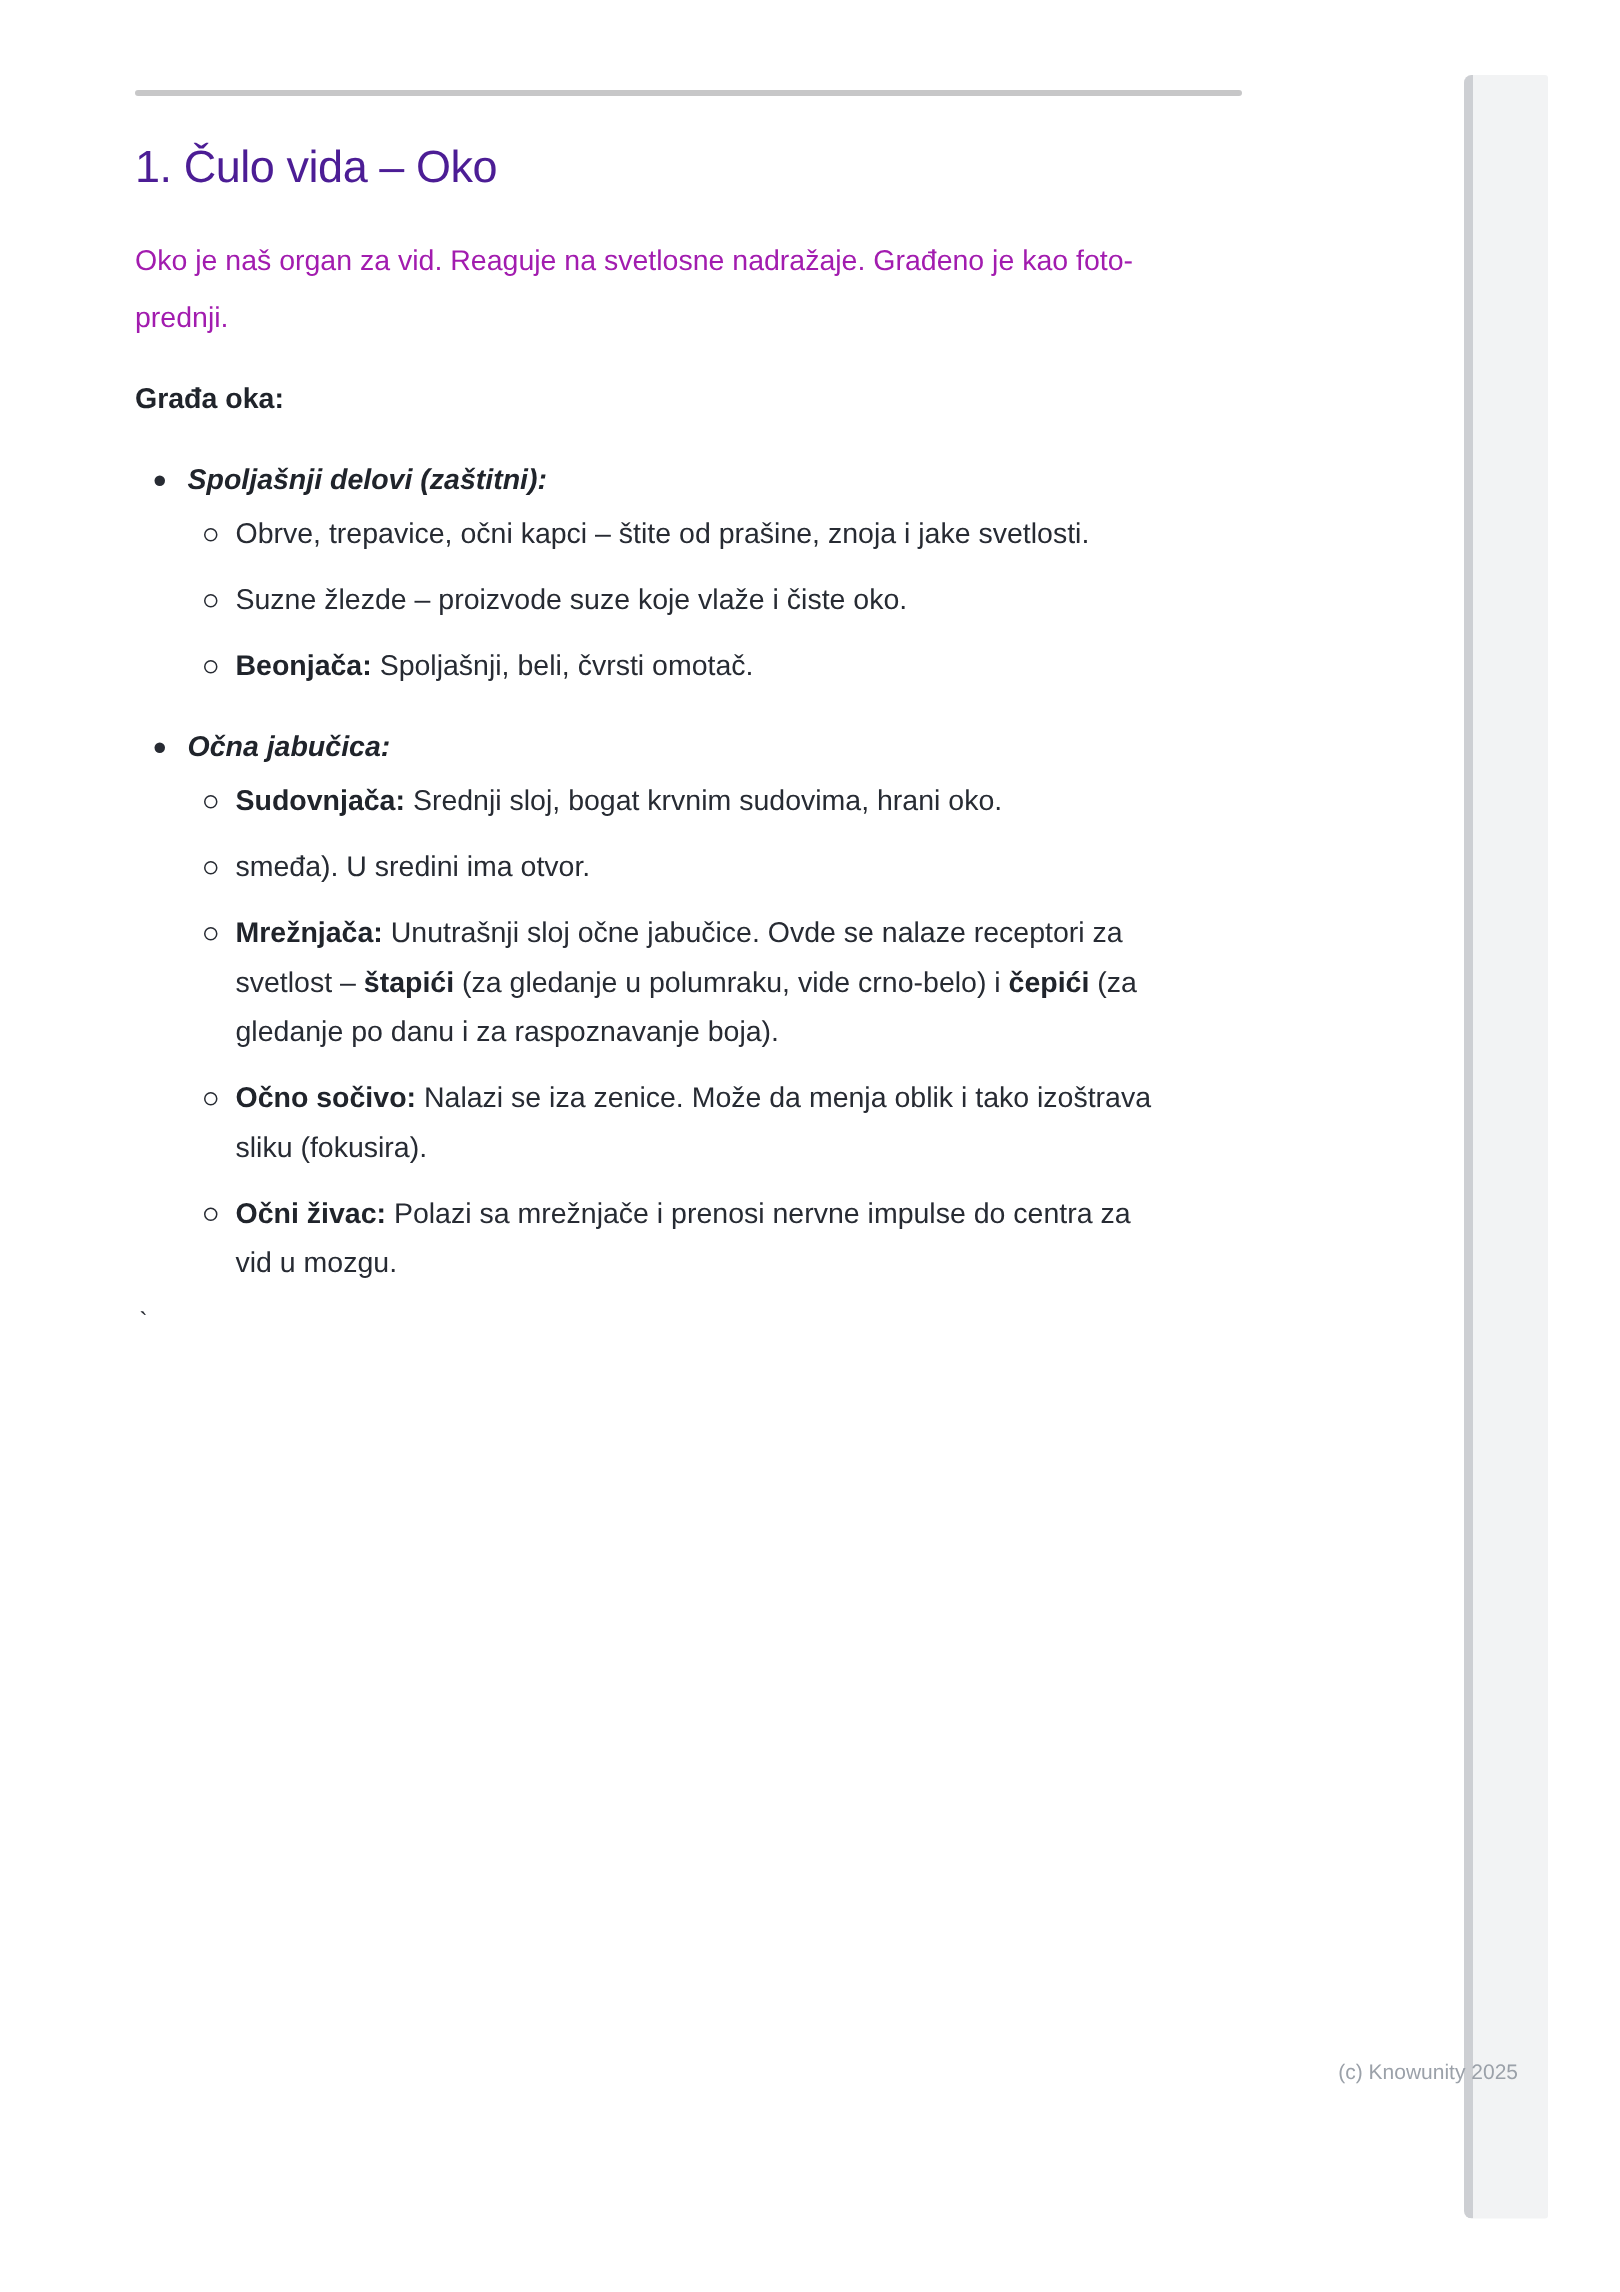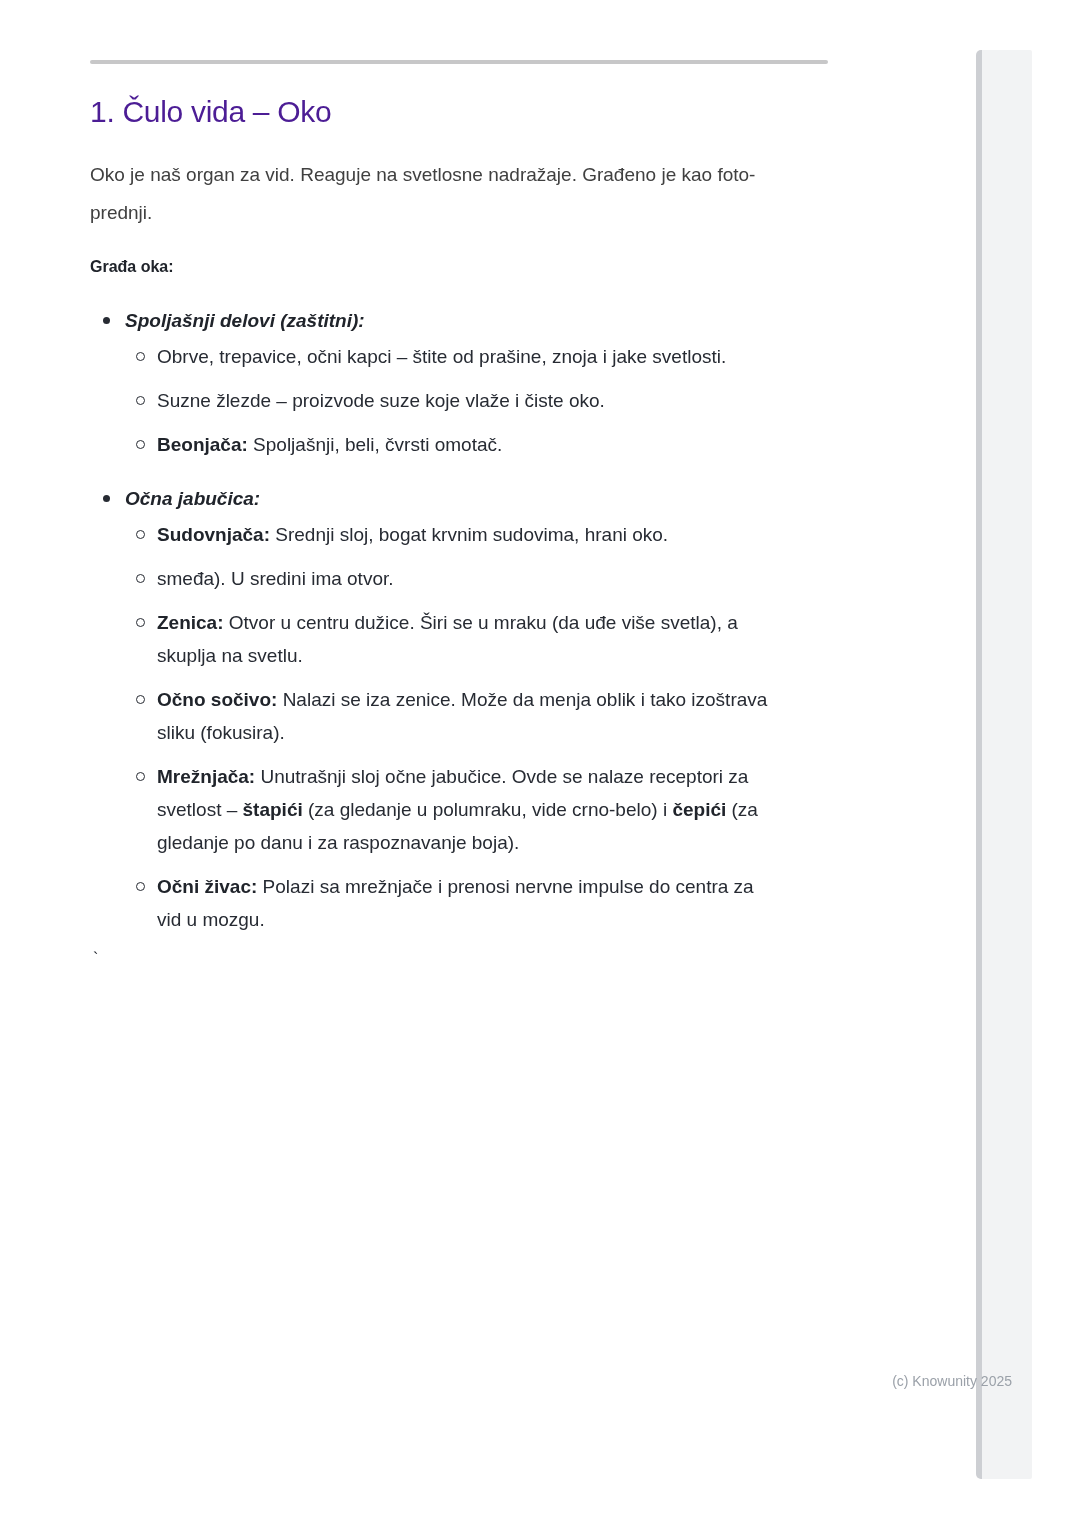--- a/index.html
+++ b/index.html
@@ -32,25 +32,25 @@
     font-size: 30px;
     line-height: 36px;
     font-weight: normal;
     color: #4c1d95;
     letter-spacing: -0.3px;
   }
   .intro {
     margin-top: 26px;
     font-size: 19px;
     line-height: 38px;
-    color: #404040;
+    color: #a21caf;
   }
   .subhead {
     margin-top: 18px;
-    font-size: 16px;
+    font-size: 19px;
     line-height: 33px;
     font-weight: bold;
     color: #20242b;
   }
   .list {
     margin-top: 0;
   }
   .row {
     position: relative;
     font-size: 19px;
@@ -163,37 +163,30 @@
       </div>
       <div class="row l2">
         <span class="marker"></span>
         <div>
           <div><span>smeđa). U sredini ima otvor.</span></div>
         </div>
       </div>
       <div class="row l2">
         <span class="marker"></span>
         <div>
-          <div><span class="b">Zenica:</span><span> Otvor u centru dužice. Širi se u mraku (da uđe više svetla), a</span></div>
-          <div><span>skuplja na svetlu.</span></div>
+          <div><span class="b">Mrežnjača:</span><span> Unutrašnji sloj očne jabučice. Ovde se nalaze receptori za</span></div>
+          <div><span>svetlost – </span><span class="b">štapići</span><span> (za gledanje u polumraku, vide crno-belo) i </span><span class="b">čepići</span><span> (za</span></div>
+          <div><span>gledanje po danu i za raspoznavanje boja).</span></div>
         </div>
       </div>
       <div class="row l2">
         <span class="marker"></span>
         <div>
           <div><span class="b">Očno sočivo:</span><span> Nalazi se iza zenice. Može da menja oblik i tako izoštrava</span></div>
           <div><span>sliku (fokusira).</span></div>
-        </div>
-      </div>
-      <div class="row l2">
-        <span class="marker"></span>
-        <div>
-          <div><span class="b">Mrežnjača:</span><span> Unutrašnji sloj očne jabučice. Ovde se nalaze receptori za</span></div>
-          <div><span>svetlost – </span><span class="b">štapići</span><span> (za gledanje u polumraku, vide crno-belo) i </span><span class="b">čepići</span><span> (za</span></div>
-          <div><span>gledanje po danu i za raspoznavanje boja).</span></div>
         </div>
       </div>
       <div class="row l2">
         <span class="marker"></span>
         <div>
           <div><span class="b">Očni živac:</span><span> Polazi sa mrežnjače i prenosi nervne impulse do centra za</span></div>
           <div><span>vid u mozgu.</span></div>
         </div>
       </div>
     </div>

